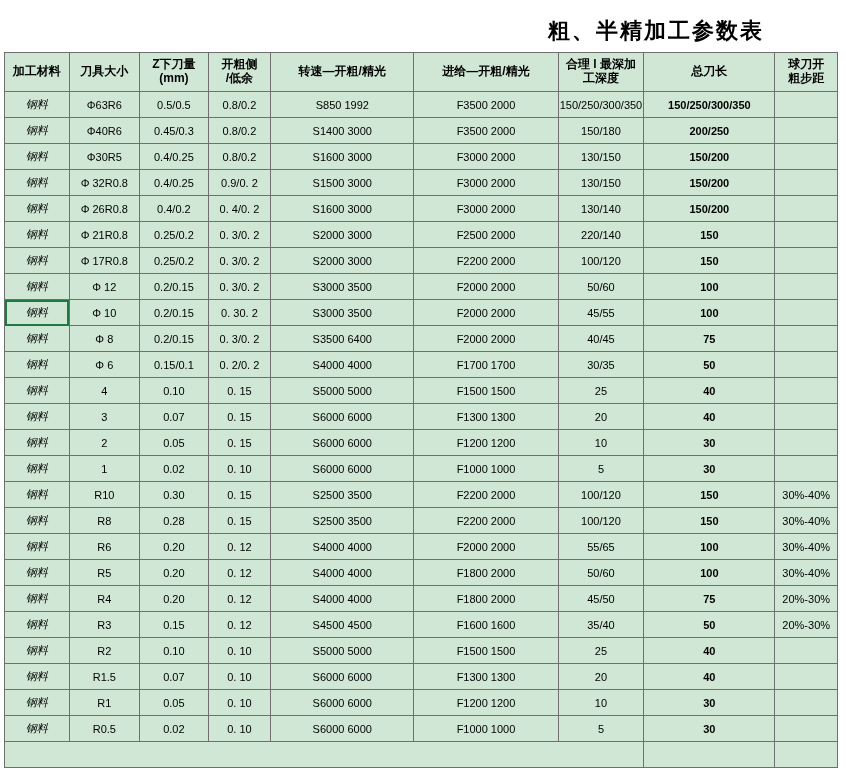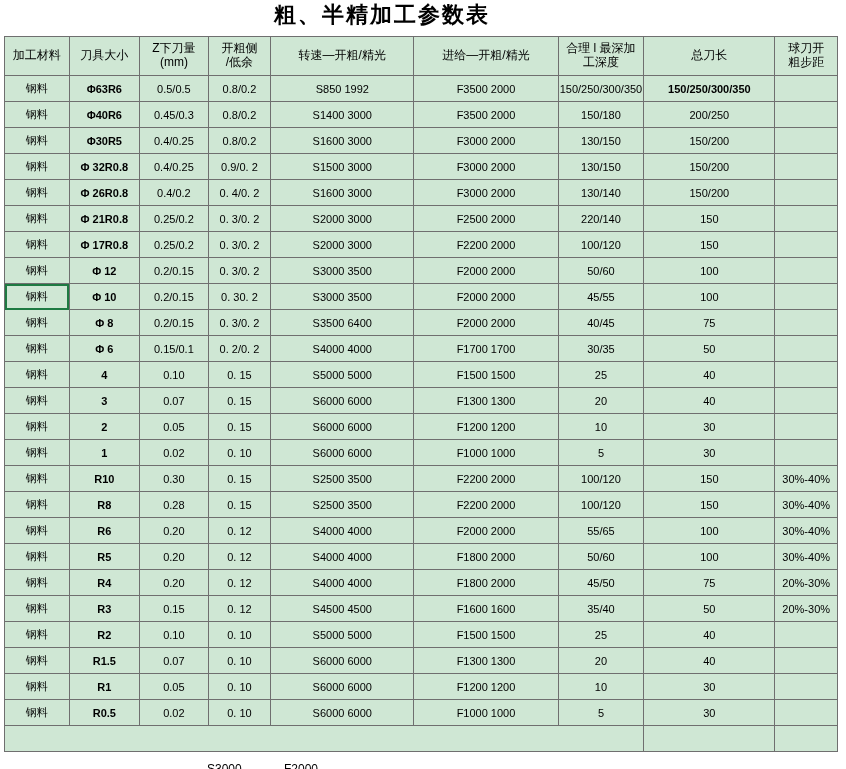--- a/index.html
+++ b/index.html
@@ -16,25 +16,25 @@
     overflow: hidden;
   }
   .page {
     position: relative;
     width: 846px;
     height: 769px;
     background: #ffffff;
   }
   .title {
     width: 764px;
-    text-align: center;
+    text-align: right;
     font-size: 22px;
     font-weight: bold;
     letter-spacing: 2px;
-    padding: 0 0 6px 0;
+    padding: 16px 0 6px 0;
     box-sizing: border-box;
     color: #000;
   }
   table.main {
     border-collapse: collapse;
     table-layout: fixed;
     width: 834px;
     margin-left: 4px;
   }
   table.main td, table.main th {
@@ -42,27 +42,27 @@
     background: #cfe7d4;
     text-align: center;
     vertical-align: middle;
     font-size: 11px;
     padding: 0;
     height: 25px;
     color: #000;
   }
   table.main thead th {
     height: 38px;
-    font-weight: normal;
+    font-weight: bold;
     font-size: 12px;
     line-height: 1.15;
   }
-  td.material { font-size: 11px; }
-  td.tool { font-size: 11px; font-weight: bold; }
-  td.total { font-weight: normal; font-size: 12px; }
+  td.material { font-size: 11px; font-style: italic; }
+  td.tool { font-size: 11px; }
+  td.total { font-weight: bold; font-size: 12px; }
   td.total-first { font-weight: bold; font-size: 13px; }
   td.blank { background: #cfe7d4; }
   td.empty-white { border: none; background: transparent; }
   .note-row td {
     text-align: left;
     padding-left: 4px;
     font-size: 12px;
     height: 26px;
   }
   .footer {

